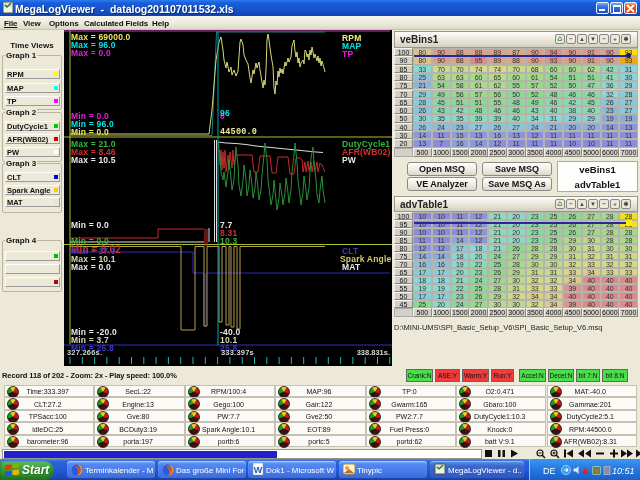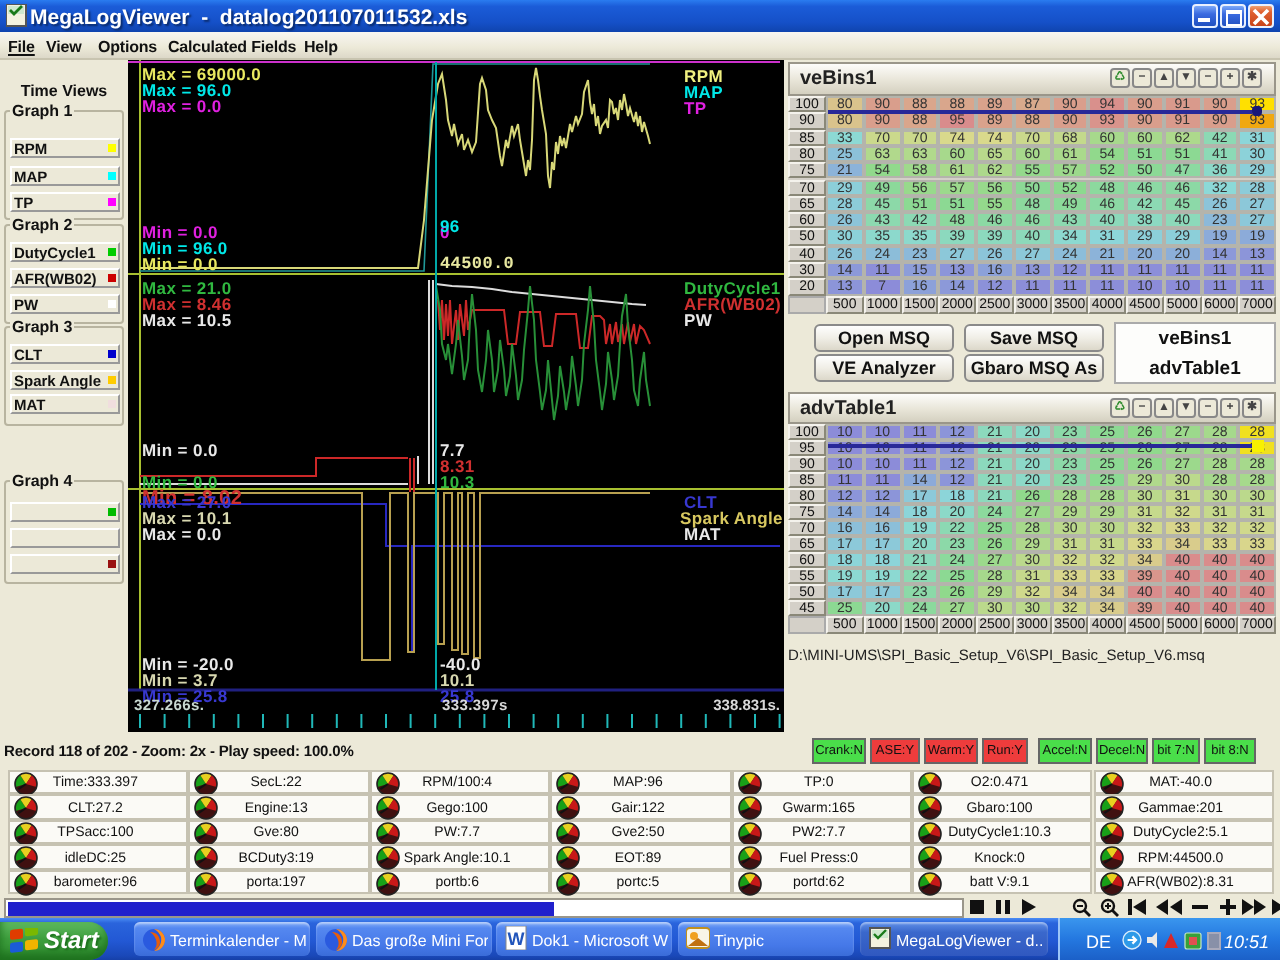--- a/index.html
+++ b/index.html
@@ -374,21 +374,21 @@
 background:linear-gradient(180deg,#fefefe 0%,#f0eee6 50%,#dcd8ca 100%);
 border:1px solid #8a8a8a;border-radius:3px;box-sizing:border-box;"></div>
 <div class="abs b" style="left:482px;top:164px;width:70px;text-align:center;font-size:9px;color:#111;">Save MSQ</div>
 <div class="abs" style="left:407px;top:177px;width:70px;height:14px;
 background:linear-gradient(180deg,#fefefe 0%,#f0eee6 50%,#dcd8ca 100%);
 border:1px solid #8a8a8a;border-radius:3px;box-sizing:border-box;"></div>
 <div class="abs b" style="left:407px;top:179px;width:70px;text-align:center;font-size:9px;color:#111;">VE Analyzer</div>
 <div class="abs" style="left:482px;top:177px;width:70px;height:14px;
 background:linear-gradient(180deg,#fefefe 0%,#f0eee6 50%,#dcd8ca 100%);
 border:1px solid #8a8a8a;border-radius:3px;box-sizing:border-box;"></div>
-<div class="abs b" style="left:482px;top:179px;width:70px;text-align:center;font-size:9px;color:#111;">Gbaro MSQ As</div>
+<div class="abs b" style="left:482px;top:179px;width:70px;text-align:center;font-size:9px;color:#111;">Save MSQ As</div>
 <div class="abs" style="left:557px;top:161px;width:81px;height:31px;background:#fdfdfb;border:1px solid #aaa;box-sizing:border-box;"></div>
 <div class="abs b" style="left:557px;top:164px;width:81px;text-align:center;font-size:9.5px;color:#111;">veBins1</div>
 <div class="abs b" style="left:557px;top:179px;width:81px;text-align:center;font-size:9.5px;color:#111;">advTable1</div>
 <div class="abs" style="left:394px;top:196px;width:244px;height:16px;
 background:linear-gradient(180deg,#fdfcfa 0%,#e8e5d8 55%,#d4d0c0 100%);
 border:1px solid #9a968a;box-sizing:border-box;"></div>
 <div class="abs b" style="left:400px;top:199px;font-size:10px;color:#222;">advTable1</div>
 <div class="abs" style="left:555px;top:199px;width:10px;height:10px;background:#ece9d8;
 border:1px solid #888;border-radius:2px;box-sizing:border-box;font-size:6px;line-height:8px;text-align:center;color:#2a8a2a;font-weight:bold;">♺</div>
 <div class="abs" style="left:566px;top:199px;width:10px;height:10px;background:#ece9d8;

